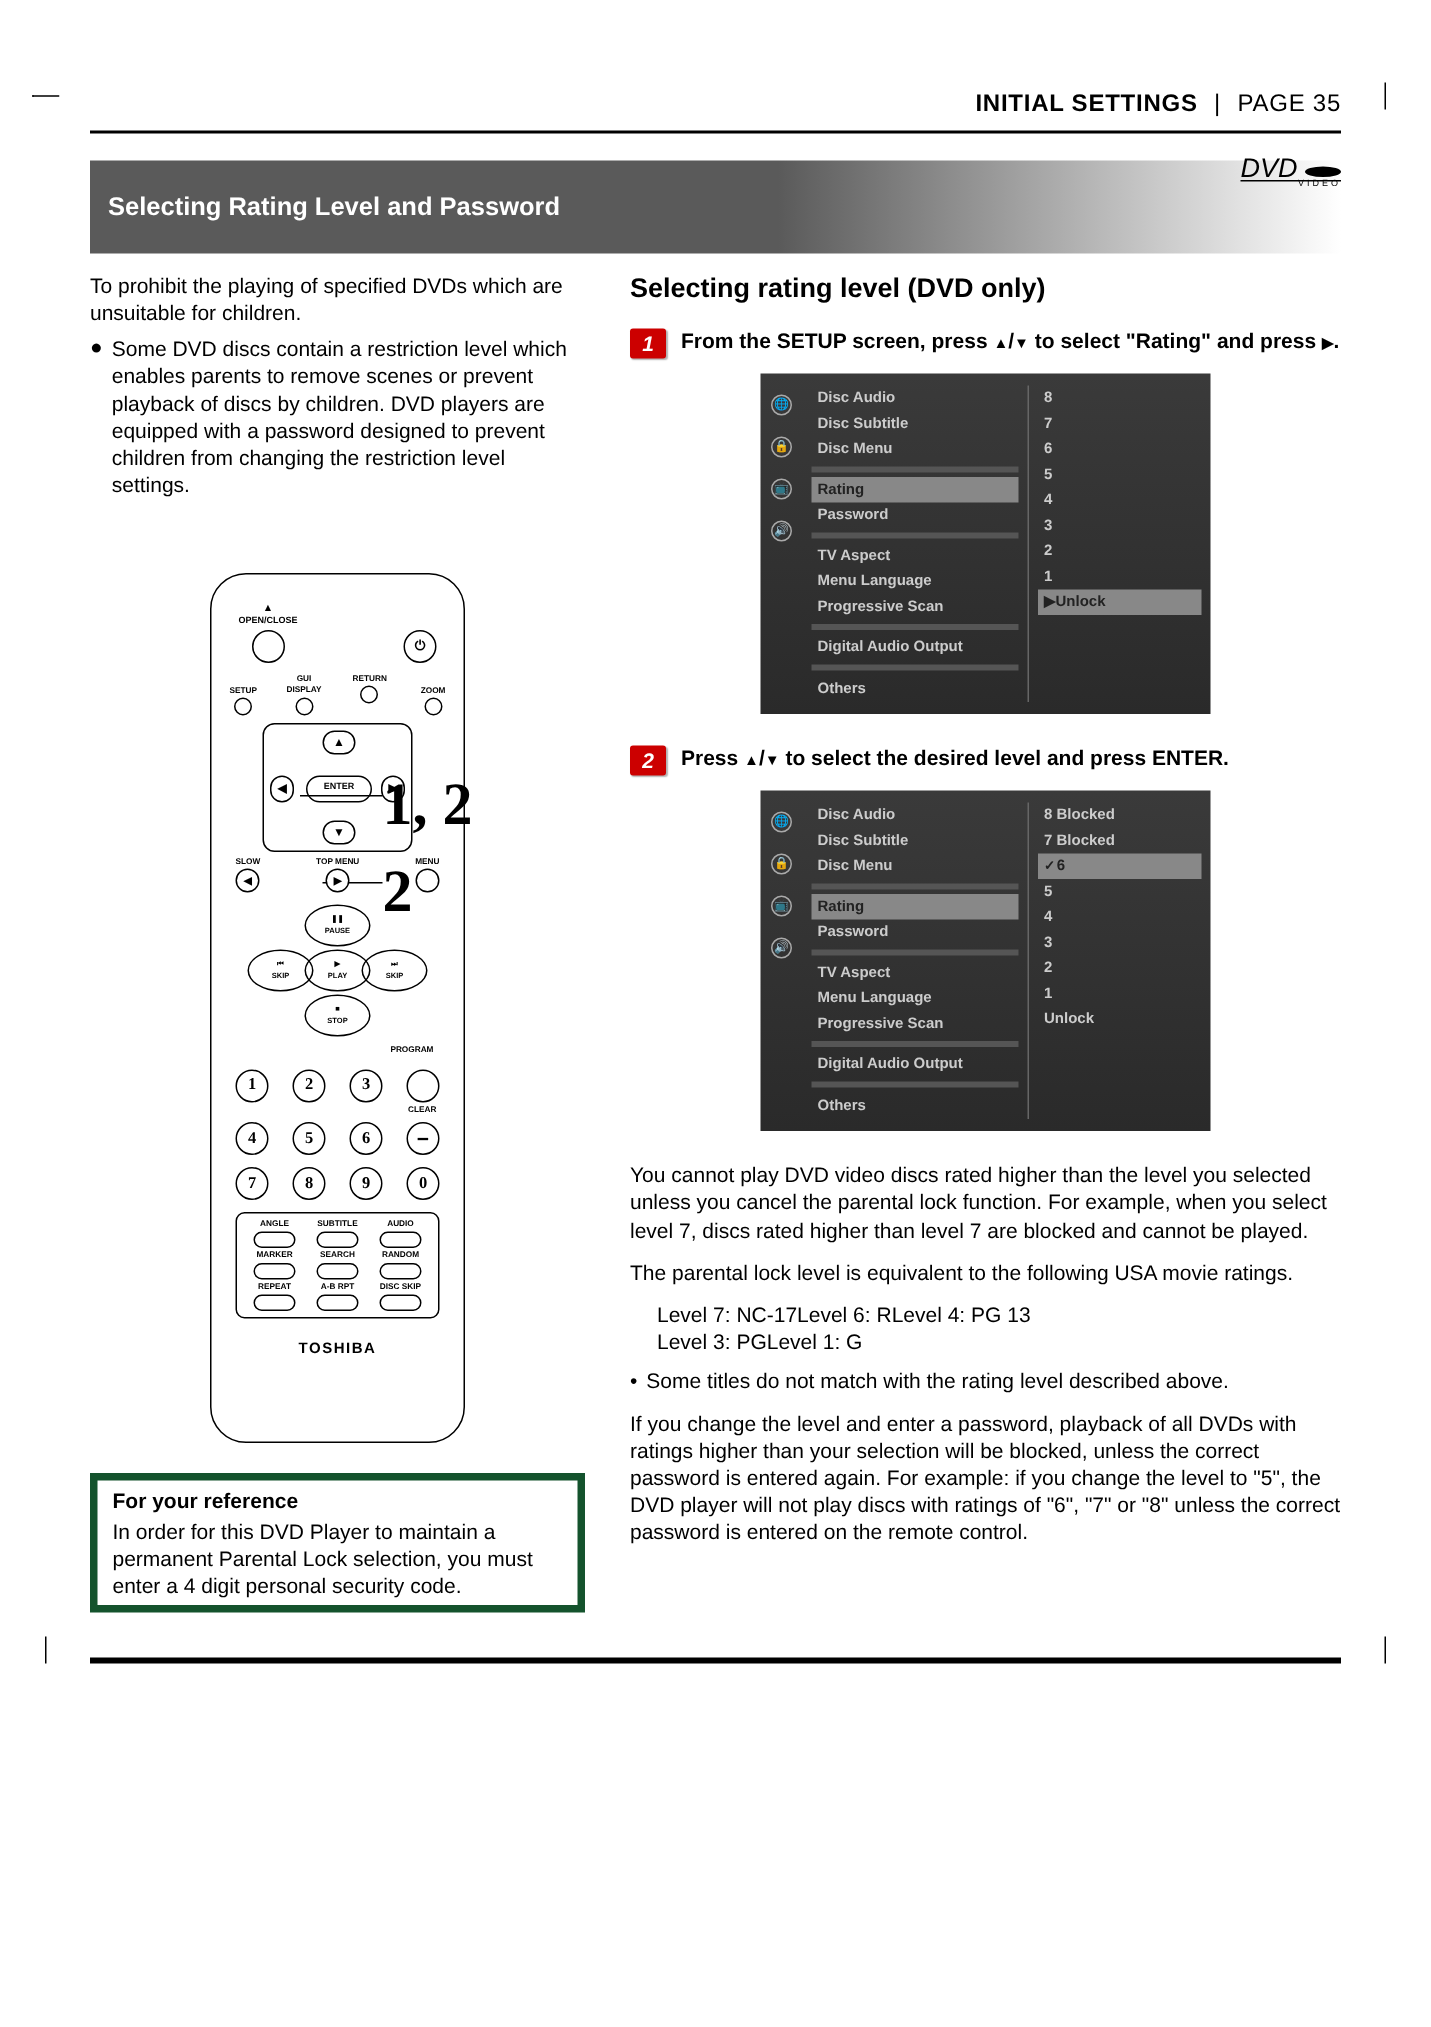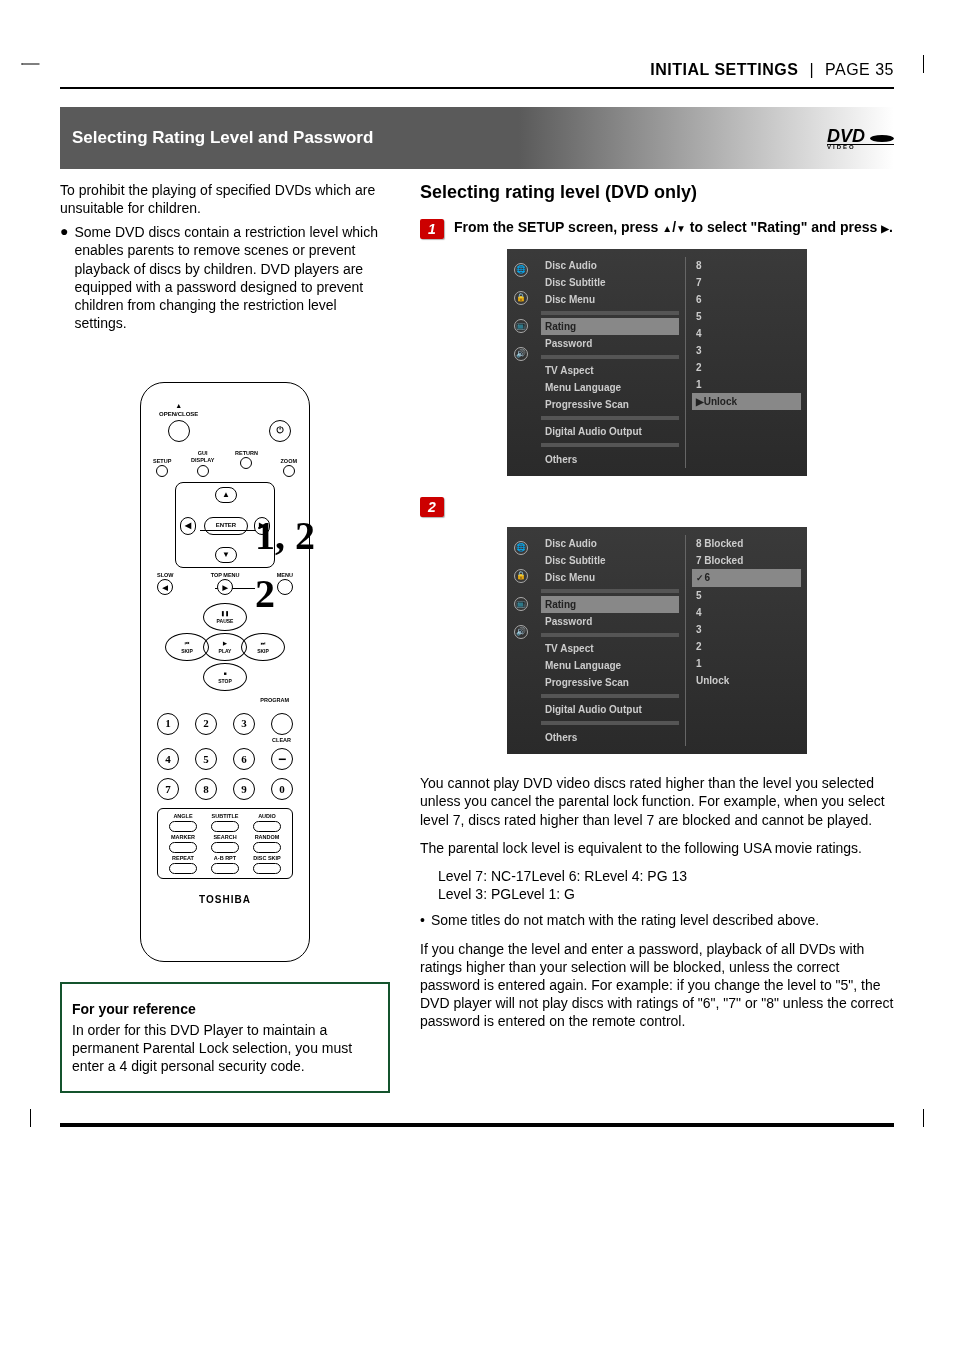--- a/index.html
+++ b/index.html
@@ -44,26 +44,25 @@
     font-size: 17px;
     padding: 20px 12px;
     margin-bottom: 12px;
     position: relative;
   }
   .dvd-logo {
     position: absolute;
     right: 0;
     top: -2px;
     color: #000;
-    font-weight: bold;
+    font-weight: normal;
     font-style: italic;
     font-size: 18px;
-    text-align: left;
+    text-align: right;
     line-height: 0.8;
-    margin-top: 24px;
   }
   .dvd-logo small { font-size: 6px; font-style: normal; letter-spacing: 2px; display:block; border-top:1px solid #000; margin-top:1px;}
   .dvd-logo .disc { display: inline-block; width: 24px; height: 7px; background: #000; border-radius: 50%; position: relative; margin: 0 auto;}
   .columns {
     display: flex;
     gap: 30px;
   }
   .col-left { width: 330px; flex-shrink: 0; }
   .col-right { flex: 1; }
   .intro { margin-bottom: 6px; font-size: 14px; }
@@ -246,22 +245,22 @@
     font-size: 40px;
     font-weight: bold;
   }
   .callout.c1 { top: 128px; left: 195px;}
   .callout.c2 { top: 186px; left: 195px;}
   .callout-line {
     position:absolute;
     height:1px; background:#000;
   }
   .ref-box {
-    border: 2px solid #14532d;
-    padding: 16px 10px;
+    border: 5px solid #14532d;
+    padding: 4px 10px;
     font-size: 14px;
     margin-top: 11px;
   }
   .ref-box .rb-title { font-weight: bold; margin-bottom: 2px; }
   .footer-rule {
     height: 4px;
     background: #000;
     margin-top: 30px;
   }
   .remote-wrap { position: relative; }
@@ -496,20 +495,23 @@
             <div>4</div>
             <div>3</div>
             <div>2</div>
             <div>1</div>
             <div class="hl">▶Unlock</div>
           </div>
       </div>
 
       <div class="step">
         <div class="step-num">2</div>
+        <div class="step-text">
+          <span>Press </span><span class="tri-up"></span>/<span class="tri-down"></span><span> to select the desired level and press ENTER.</span>
+        </div>
       </div>
 
       <div class="menu-box">
         <div class="menu-icons">
           <span class="mi">🌐</span>
           <span class="mi">🔒</span>
           <span class="mi">📺</span>
           <span class="mi">🔊</span>
         </div>
         <div class="menu-labels" id="menu2-labels">

